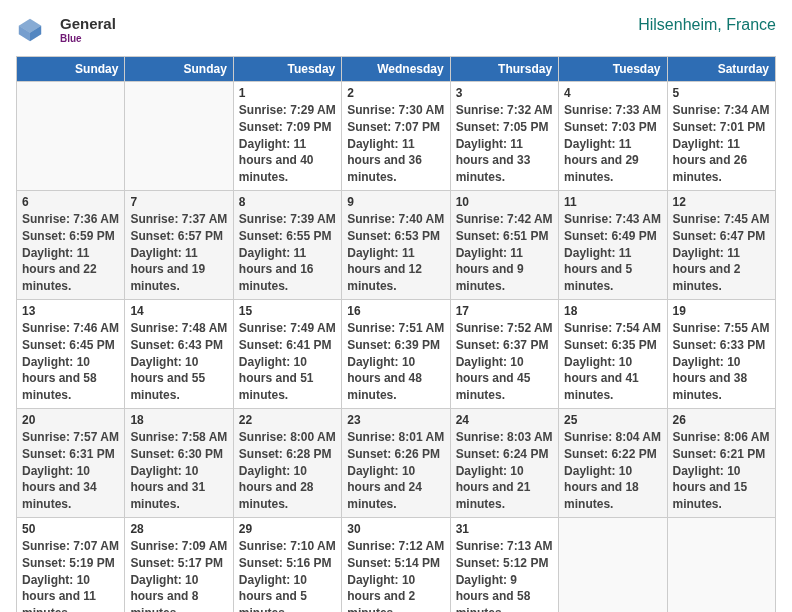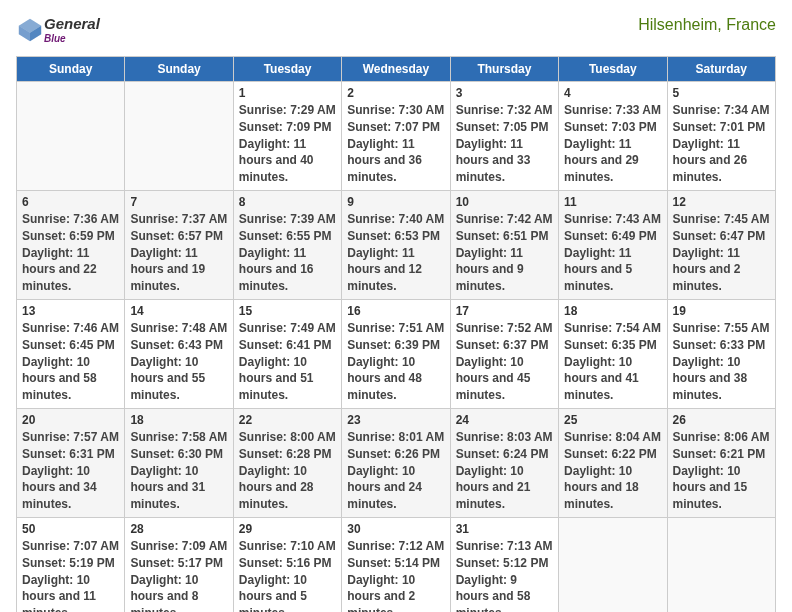--- a/index.html
+++ b/index.html
@@ -12,22 +12,21 @@
     }
     .header {
       display: flex;
       justify-content: space-between;
       align-items: flex-start;
       margin-bottom: 12px;
     }
     .logo {
       display: flex;
       align-items: center;
-      gap: 0;
-      font-style: italic;
+      gap: 16px;
     }
     .logo-text {
       display: flex;
       flex-direction: column;
       line-height: 1.1;
     }
     .logo-general {
       font-size: 15px;
       font-weight: bold;
       color: #333;
@@ -44,31 +43,31 @@
     .title-block {
       text-align: right;
     }
     .month-year {
       font-size: 32px;
       font-weight: bold;
       color: #333;
     }
     .location {
       font-size: 16px;
-      color: #4d7c0f;
+      color: #0f766e;
     }
     .calendar {
       width: 100%;
       border-collapse: collapse;
       font-size: 11px;
     }
     .calendar th {
       background-color: #2e6db4;
       color: #fff;
-      text-align: center;
+      text-align: right;
       padding: 5px 6px;
       font-size: 12px;
       font-weight: bold;
       border: 1px solid #ccc;
     }
     .calendar td {
       vertical-align: top;
       border: 1px solid #ccc;
       padding: 4px 5px;
       width: calc(100% / 7);

